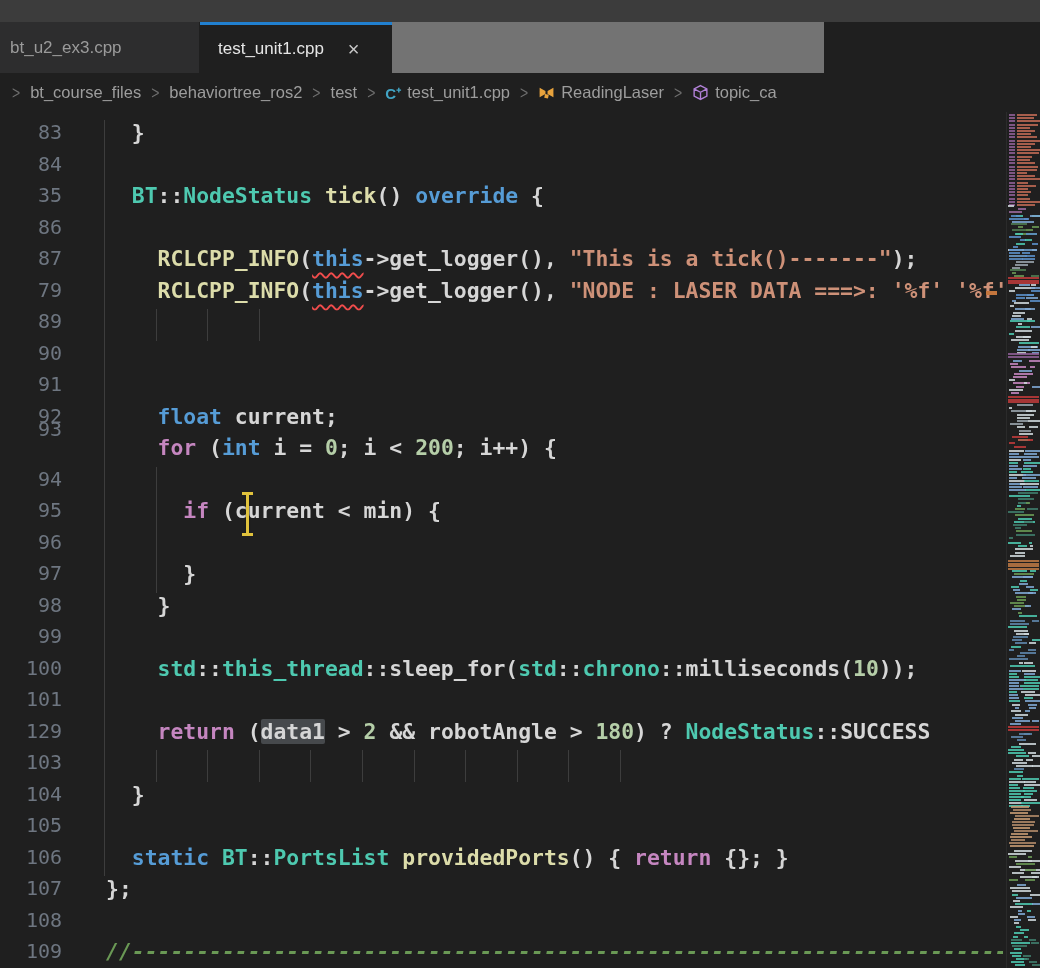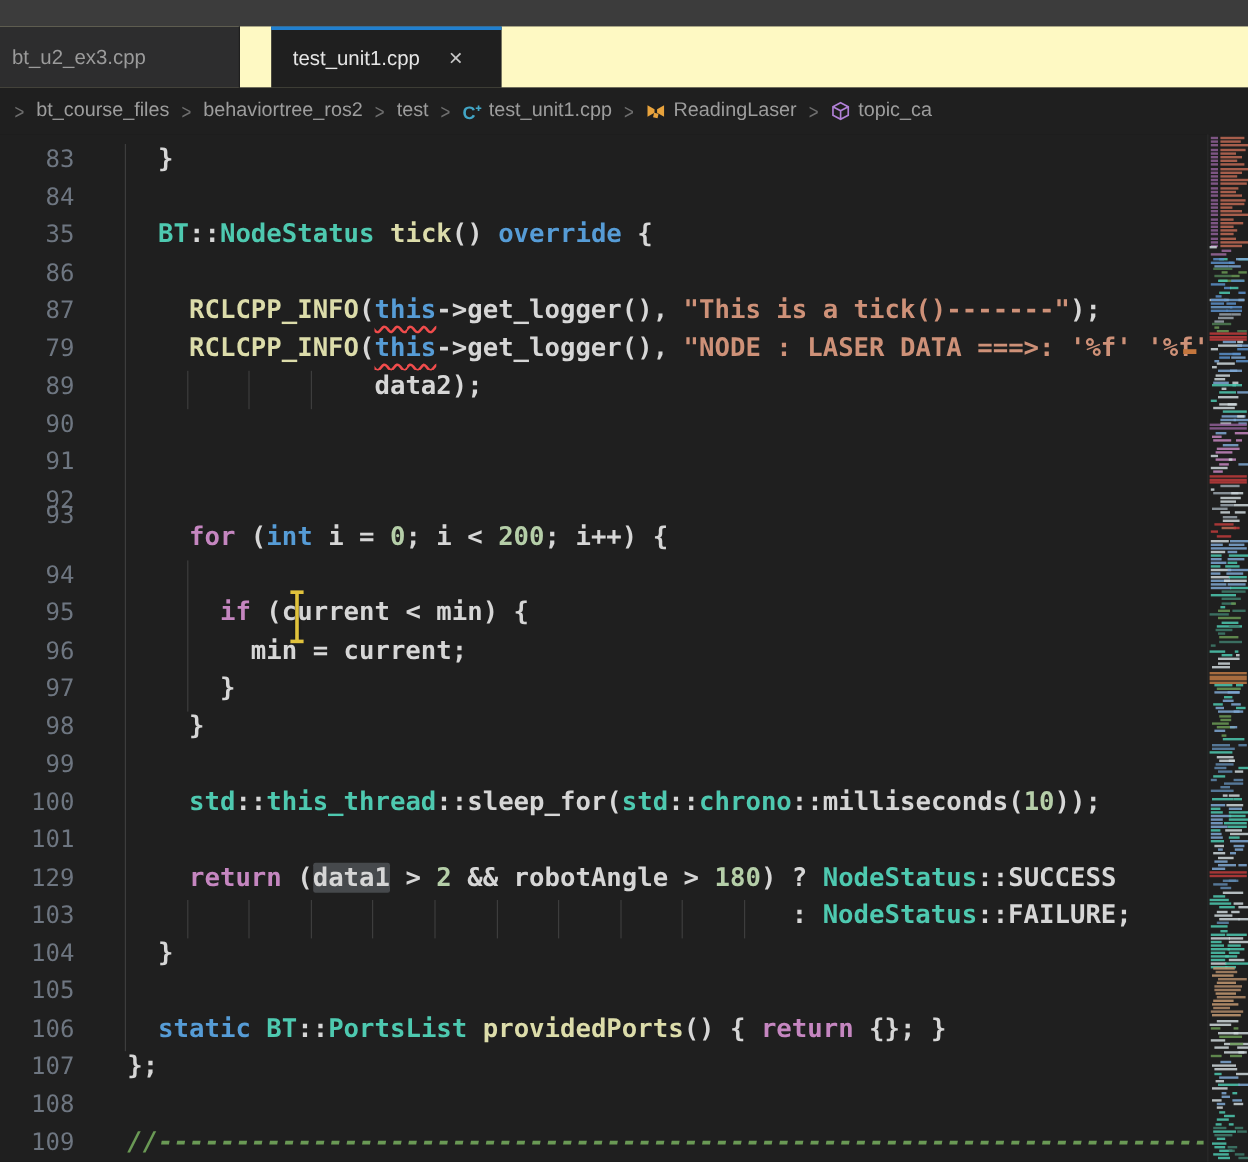--- a/index.html
+++ b/index.html
@@ -1,21 +1,21 @@
 <!DOCTYPE html>
 <html><head>
 <meta charset="utf-8">
 <style>
   * { margin:0; padding:0; box-sizing:border-box; }
   html,body { width:1040px; height:968px; overflow:hidden; background:#1f1f1f;
               font-family:"Liberation Sans", sans-serif; }
 
   
   .titlebar { position:absolute; left:0; top:0; width:1040px; height:22px; background:#3c3c3c; }
-  .tabbar   { position:absolute; left:0; top:22px; width:1040px; height:51px; background:#fef9c3; display:flex;gap:26px; }
+  .tabbar   { position:absolute; left:0; top:22px; width:824px; height:51px; background:#737373; display:flex; }
   .tab      { height:51px; display:flex; align-items:center; font-size:17px; cursor:pointer; }
   .tab.inactive { width:200px; background:#2d2d2e; color:#9b9b9b; padding-left:10px; border-right:1px solid #1f1f1f; }
   .tab.active   { width:192px; background:#1f1f1f; color:#e6e6e6; padding-left:18px; border-top:3px solid #2180d0; justify-content:flex-start; gap:14px; }
   .tab-close { color:#c8c8c8; font-size:20px; line-height:20px; padding:0 4px; margin-left:6px; }
 
   .breadcrumb { position:absolute; left:0; top:73px; width:1040px; height:39px; background:#1f1f1f;
                 display:flex; align-items:center; gap:10px; padding-left:12px;
                 font-size:16.5px; color:#9d9d9d; white-space:nowrap; overflow:hidden; }
   .bc-item { display:flex; align-items:center; gap:6px; cursor:pointer; }
   .bc-sep  { color:#6f6f6f; font-size:14px; transform:scaleY(1.25); }
@@ -103,46 +103,44 @@
       <div class="code-line" style="top: 39.5px;"></div>
       <div class="ln" style="top: 71px;">35</div>
       <div class="code-line" style="top: 71px;"><span style="color: rgb(214, 214, 214);">  </span><span style="color: rgb(78, 201, 176);">BT</span><span style="color: rgb(214, 214, 214);">::</span><span style="color: rgb(78, 201, 176);">NodeStatus</span><span style="color: rgb(214, 214, 214);"> </span><span style="color: rgb(220, 220, 170);">tick</span><span style="color: rgb(214, 214, 214);">() </span><span style="color: rgb(86, 156, 214);">override</span><span style="color: rgb(214, 214, 214);"> {</span></div>
       <div class="ln" style="top: 102.5px;">86</div>
       <div class="code-line" style="top: 102.5px;"></div>
       <div class="ln" style="top: 134px;">87</div>
       <div class="code-line" style="top: 134px;"><span style="color: rgb(214, 214, 214);">    </span><span style="color: rgb(220, 220, 170);">RCLCPP_INFO</span><span style="color: rgb(214, 214, 214);">(</span><span class="sq" style="color: rgb(86, 156, 214);">this</span><span style="color: rgb(214, 214, 214);">-&gt;</span><span style="color: rgb(214, 214, 214);">get_logger</span><span style="color: rgb(214, 214, 214);">(), </span><span style="color: rgb(206, 145, 120);">"This is a tick()-------"</span><span style="color: rgb(214, 214, 214);">);</span></div>
       <div class="ln" style="top: 165.5px;">79</div>
       <div class="code-line" style="top: 165.5px;"><span style="color: rgb(214, 214, 214);">    </span><span style="color: rgb(220, 220, 170);">RCLCPP_INFO</span><span style="color: rgb(214, 214, 214);">(</span><span class="sq" style="color: rgb(86, 156, 214);">this</span><span style="color: rgb(214, 214, 214);">-&gt;</span><span style="color: rgb(214, 214, 214);">get_logger</span><span style="color: rgb(214, 214, 214);">(), </span><span style="color: rgb(206, 145, 120);">"NODE : LASER DATA ===&gt;: '%f' '%f'</span></div>
       <div class="ln" style="top: 197px;">89</div>
-      <div class="code-line" style="top: 197px;"><span style="color: rgb(214, 214, 214);">                </span><span style="color: rgb(214, 214, 214);">data2);</span></div>
       <div class="ln" style="top: 228.5px;">90</div>
       <div class="code-line" style="top: 228.5px;"></div>
       <div class="ln" style="top: 260px;">91</div>
       <div class="ln" style="top: 291.5px;">92</div>
+      <div class="code-line" style="top: 291.5px;"><span style="color: rgb(214, 214, 214);">    </span><span style="color: rgb(86, 156, 214);">float</span><span style="color: rgb(214, 214, 214);"> current;</span></div>
       <div class="ln" style="top: 305px;">93</div>
       <div class="code-line" style="top: 323px;"><span style="color: rgb(214, 214, 214);">    </span><span style="color: rgb(197, 134, 192);">for</span><span style="color: rgb(214, 214, 214);"> (</span><span style="color: rgb(86, 156, 214);">int</span><span style="color: rgb(214, 214, 214);"> i = </span><span style="color: rgb(181, 206, 168);">0</span><span style="color: rgb(214, 214, 214);">; i &lt; </span><span style="color: rgb(181, 206, 168);">200</span><span style="color: rgb(214, 214, 214);">; i++) {</span></div>
       <div class="ln" style="top: 354.5px;">94</div>
       <div class="ln" style="top: 386px;">95</div>
       <div class="code-line" style="top: 386px;"><span style="color: rgb(214, 214, 214);">      </span><span style="color: rgb(197, 134, 192);">if</span><span style="color: rgb(214, 214, 214);"> (current &lt; min) {</span></div>
       <div class="ln" style="top: 417.5px;">96</div>
-      <div class="code-line" style="top: 417.5px;"><span style="color: rgb(214, 214, 214);">        min = current;</span></div>
       <div class="ln" style="top: 449px;">97</div>
       <div class="code-line" style="top: 449px;"><span style="color: rgb(214, 214, 214);">      }</span></div>
       <div class="ln" style="top: 480.5px;">98</div>
       <div class="code-line" style="top: 480.5px;"><span style="color: rgb(214, 214, 214);">    }</span></div>
       <div class="ln" style="top: 512px;">99</div>
       <div class="code-line" style="top: 512px;"></div>
       <div class="ln" style="top: 543.5px;">100</div>
       <div class="code-line" style="top: 543.5px;"><span style="color: rgb(214, 214, 214);">    </span><span style="color: rgb(78, 201, 176);">std</span><span style="color: rgb(214, 214, 214);">::</span><span style="color: rgb(78, 201, 176);">this_thread</span><span style="color: rgb(214, 214, 214);">::</span><span style="color: rgb(214, 214, 214);">sleep_for</span><span style="color: rgb(214, 214, 214);">(</span><span style="color: rgb(78, 201, 176);">std</span><span style="color: rgb(214, 214, 214);">::</span><span style="color: rgb(78, 201, 176);">chrono</span><span style="color: rgb(214, 214, 214);">::</span><span style="color: rgb(214, 214, 214);">milliseconds</span><span style="color: rgb(214, 214, 214);">(</span><span style="color: rgb(181, 206, 168);">10</span><span style="color: rgb(214, 214, 214);">));</span></div>
       <div class="ln" style="top: 575px;">101</div>
       <div class="code-line" style="top: 575px;"></div>
       <div class="ln" style="top: 606.5px;">129</div>
       <div class="code-line" style="top: 606.5px;"><span style="color: rgb(214, 214, 214);">    </span><span style="color: rgb(197, 134, 192);">return</span><span style="color: rgb(214, 214, 214);"> (</span><span class="hl" style="color: rgb(214, 214, 214);">data1</span><span style="color: rgb(214, 214, 214);"> &gt; </span><span style="color: rgb(181, 206, 168);">2</span><span style="color: rgb(214, 214, 214);"> &amp;&amp; robotAngle &gt; </span><span style="color: rgb(181, 206, 168);">180</span><span style="color: rgb(214, 214, 214);">) ? </span><span style="color: rgb(78, 201, 176);">NodeStatus</span><span style="color: rgb(214, 214, 214);">::</span><span style="color: rgb(214, 214, 214);">SUCCESS</span></div>
       <div class="ln" style="top: 638px;">103</div>
-      <div class="code-line" style="top: 638px;"><span style="color: rgb(214, 214, 214);">                                           : </span><span style="color: rgb(78, 201, 176);">NodeStatus</span><span style="color: rgb(214, 214, 214);">::</span><span style="color: rgb(214, 214, 214);">FAILURE;</span></div>
       <div class="ln" style="top: 669.5px;">104</div>
       <div class="code-line" style="top: 669.5px;"><span style="color: rgb(214, 214, 214);">  }</span></div>
       <div class="ln" style="top: 701px;">105</div>
       <div class="code-line" style="top: 701px;"></div>
       <div class="ln" style="top: 732.5px;">106</div>
       <div class="code-line" style="top: 732.5px;"><span style="color: rgb(214, 214, 214);">  </span><span style="color: rgb(86, 156, 214);">static</span><span style="color: rgb(214, 214, 214);"> </span><span style="color: rgb(78, 201, 176);">BT</span><span style="color: rgb(214, 214, 214);">::</span><span style="color: rgb(78, 201, 176);">PortsList</span><span style="color: rgb(214, 214, 214);"> </span><span style="color: rgb(220, 220, 170);">providedPorts</span><span style="color: rgb(214, 214, 214);">() { </span><span style="color: rgb(197, 134, 192);">return</span><span style="color: rgb(214, 214, 214);"> {}; }</span></div>
       <div class="ln" style="top: 764px;">107</div>
       <div class="code-line" style="top: 764px;"><span style="color: rgb(214, 214, 214);">};</span></div>
       <div class="ln" style="top: 795.5px;">108</div>
       <div class="code-line" style="top: 795.5px;"></div>

